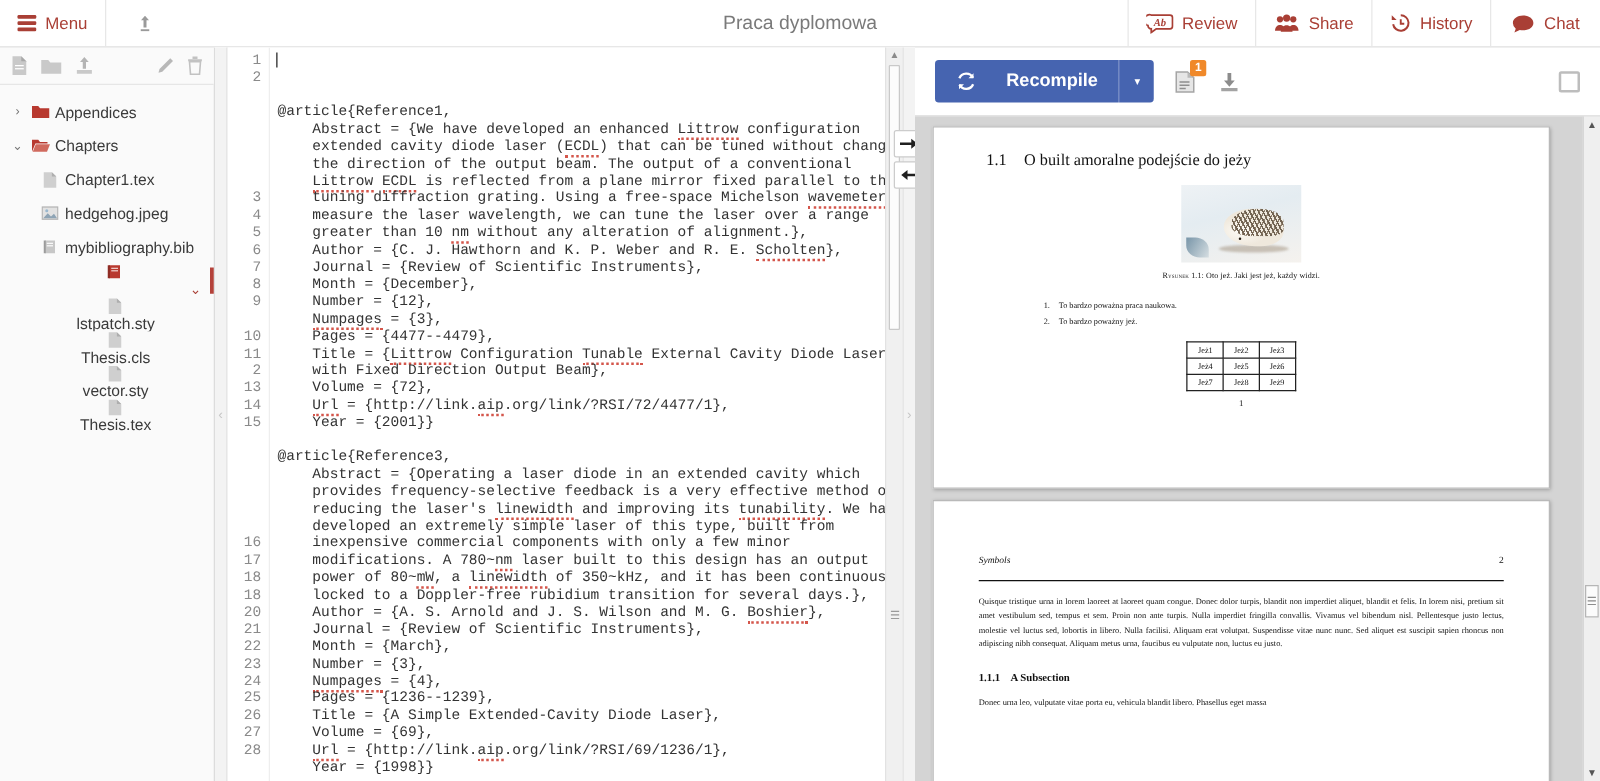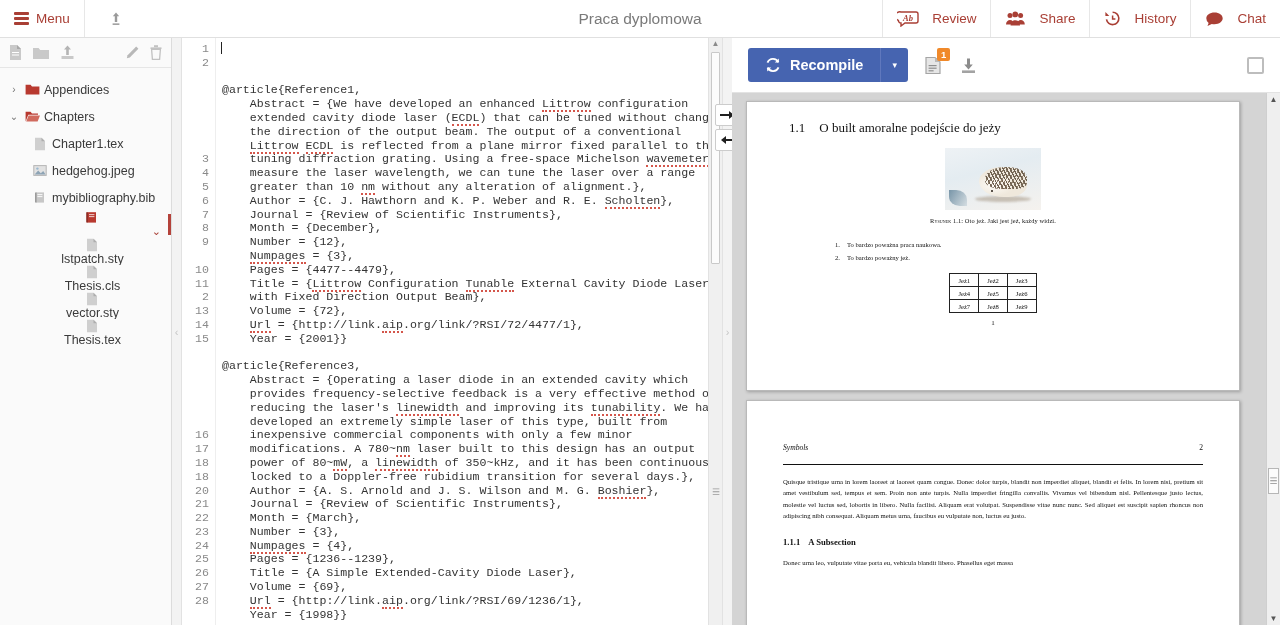--- a/index.html
+++ b/index.html
@@ -16,31 +16,31 @@
     border-bottom: 1px solid #e0e0e0;
     display: flex; align-items: stretch;
     position: relative;
   }
   .tb-cell {
     display: flex; align-items: center; justify-content: center;
     gap: 7px; padding: 0 14px;
     color: #a93f35; font-size: 13.5px;
     cursor: pointer; border-right: 1px solid #e7e7e7;
   }
-  #menu-btn { width: 85px; justify-content: center; padding-left: 14px; }
+  #menu-btn { width: 85px; justify-content: flex-end; padding-left: 14px; }
   .hamburger { display: inline-block; width: 15px; }
   .hamburger i { display: block; height: 2.5px; background: #a93f35; margin: 2.5px 0; border-radius: 1px; }
   #upload-cell { width: 62px; border-right: none; }
   #doc-title {
     position: absolute; left: 0; right: 0; top: 0; bottom: 0;
     display: flex; align-items: center; justify-content: center;
     color: #7a7a7a; font-size: 15.5px; pointer-events: none;
   }
   #tb-right { margin-left: auto; display: flex; align-items: stretch; z-index: 2; }
-  #tb-right .tb-cell { border-right: none; border-left: 1px solid #e7e7e7; min-width: 88px; gap: 13px; }
+  #tb-right .tb-cell { border-right: none; border-left: 1px solid #e7e7e7; min-width: 88px; }
 
   
   #main { display: flex; height: 587px; width: 1280px; }
 
   
   #sidebar {
     width: 172px; background: #fafafa;
     border-right: 1px solid #dcdcdc;
     display: flex; flex-direction: column;
   }
@@ -125,21 +125,21 @@
   
   #pdf-col { flex: 1; display: flex; flex-direction: column; background: #fff; }
   #pdf-toolbar {
     height: 55px; display: flex; align-items: center;
     padding: 0 16px; border-bottom: 1px solid #e3e3e3; background: #fff; gap: 16px;
   }
   #recompile-grp { display: flex; }
   #recompile-btn {
     background: #4664b0; color: #fff; border: none;
     height: 34px; padding: 0 17px; font-size: 14.5px; font-weight: bold;
-    display: flex; align-items: center; gap: 9px; cursor: pointer;
+    display: flex; align-items: center; gap: 24px; cursor: pointer;
     border-radius: 3px 0 0 3px; font-family: "Liberation Sans", sans-serif;
   }
   #recompile-caret {
     background: #4664b0; color: #fff; border: none; border-left: 1px solid #6078bd;
     height: 34px; width: 28px; font-size: 9px; cursor: pointer;
     border-radius: 0 3px 3px 0;
   }
   .tb-icon-btn { position: relative; cursor: pointer; display: flex; align-items: center; }
   #log-badge {
     position: absolute; top: -7px; right: -7px;

